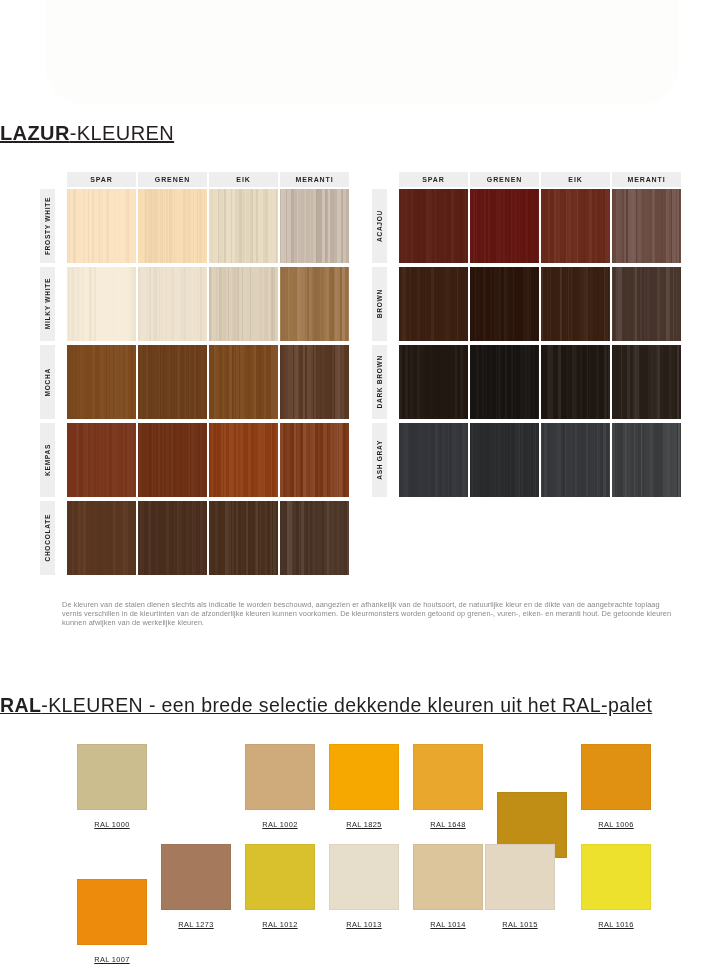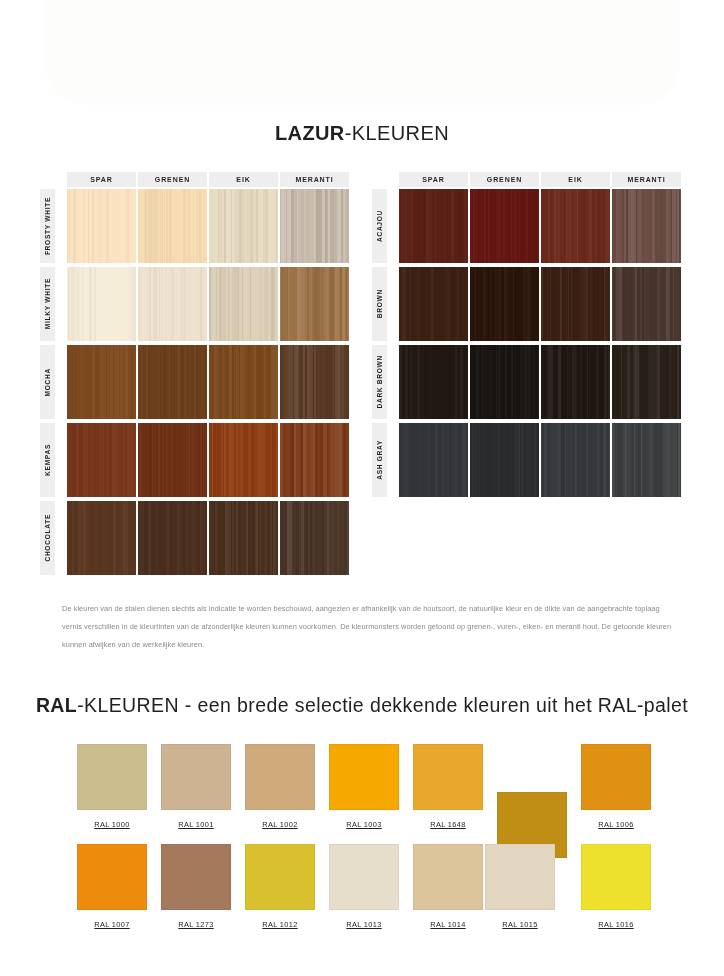--- a/index.html
+++ b/index.html
@@ -25,24 +25,25 @@
     width: 634px;
     height: 105px;
     background: #fdfdfb;
     border-radius: 0 0 40px 40px;
   }
 
   
   .heading {
     position: absolute;
     width: 100%;
-    text-align: center;
+    text-align: left;
     letter-spacing: 0.4px;
     color: #231f20;
     white-space: nowrap;
+    text-decoration: underline;
   }
   .heading-lazur {
     top: 122px;
     font-size: 20px;
     font-weight: 300;
   }
   .heading-lazur .b,
   .heading-ral .b {
     font-weight: 700;
   }
@@ -113,21 +114,21 @@
     background-repeat: no-repeat;
   }
 
   
   .disclaimer {
     position: absolute;
     left: 62px;
     top: 600px;
     width: 612px;
     font-size: 7.4px;
-    line-height: 18px;
+    line-height: 9px;
     color: #8a8a8a;
     letter-spacing: 0.05px;
     text-align: left;
   }
 
   
   .ral-grid {
     position: absolute;
     left: 70px;
     top: 744px;
@@ -272,47 +273,43 @@
 <div class="disclaimer">De kleuren van de stalen dienen slechts als indicatie te worden beschouwd, aangezien er afhankelijk van de houtsoort, de natuurlijke kleur en de dikte van de aangebrachte toplaag vernis verschillen in de kleurtinten van de afzonderlijke kleuren kunnen voorkomen. De kleurmonsters worden getoond op grenen-, vuren-, eiken- en meranti hout. De getoonde kleuren kunnen afwijken van de werkelijke kleuren.</div>
 
 <div class="heading heading-ral"><span class="b">RAL</span><span>-KLEUREN - een brede selectie dekkende kleuren uit het RAL-palet</span></div>
 
 <div class="ral-grid">
     <div class="ral-row">
       <div class="ral-cell" style="left: 0px;">
         <div class="ral-chip" style="background: rgb(204, 189, 142);"></div>
         <div class="ral-label">RAL 1000</div>
       </div>
-      <div class="ral-cell" style="left: 84px;">
-        <div class="ral-chip" style="background: rgb(206, 179, 146);"></div>
-        <div class="ral-label">RAL 1001</div>
-      </div>
       <div class="ral-cell" style="left: 168px;">
         <div class="ral-chip" style="background: rgb(207, 171, 124);"></div>
         <div class="ral-label">RAL 1002</div>
       </div>
       <div class="ral-cell" style="left: 252px;">
         <div class="ral-chip" style="background: rgb(246, 168, 0);"></div>
-        <div class="ral-label">RAL 1003</div>
+        <div class="ral-label">RAL 1825</div>
       </div>
       <div class="ral-cell" style="left: 336px;">
         <div class="ral-chip" style="background: rgb(233, 167, 45);"></div>
         <div class="ral-label">RAL 1648</div>
       </div>
       <div class="ral-cell" style="left: 420px; margin-top: 48px;">
         <div class="ral-chip" style="background: rgb(192, 142, 20);"></div>
         <div class="ral-label">RAL 1005</div>
       </div>
       <div class="ral-cell" style="left: 504px;">
         <div class="ral-chip" style="background: rgb(224, 145, 17);"></div>
         <div class="ral-label">RAL 1006</div>
       </div>
     </div>
     <div class="ral-row">
-      <div class="ral-cell" style="left: 0px;">
+      <div class="ral-cell" style="left: 0px; margin-top: 35px;">
         <div class="ral-chip" style="background: rgb(236, 139, 12);"></div>
         <div class="ral-label">RAL 1007</div>
       </div>
       <div class="ral-cell" style="left: 84px;">
         <div class="ral-chip" style="background: rgb(165, 121, 91);"></div>
         <div class="ral-label">RAL 1273</div>
       </div>
       <div class="ral-cell" style="left: 168px;">
         <div class="ral-chip" style="background: rgb(217, 193, 46);"></div>
         <div class="ral-label">RAL 1012</div>

